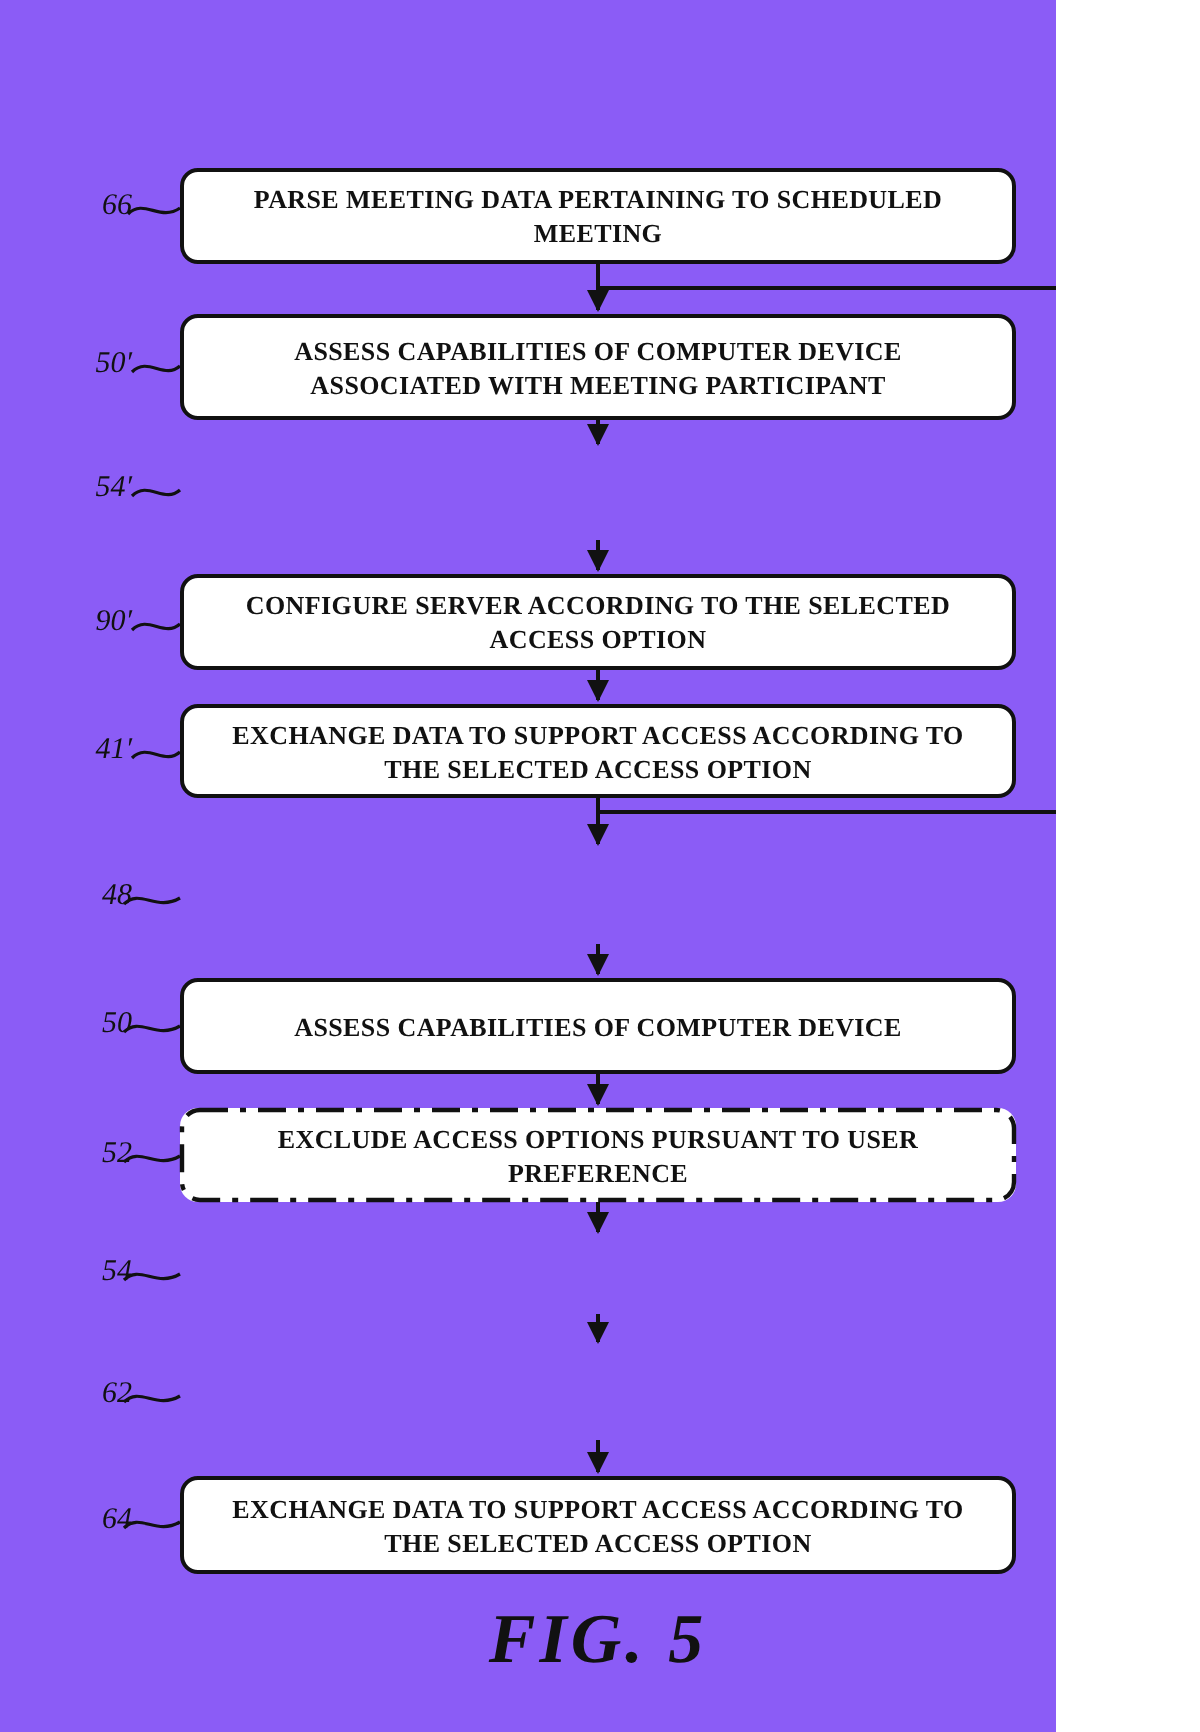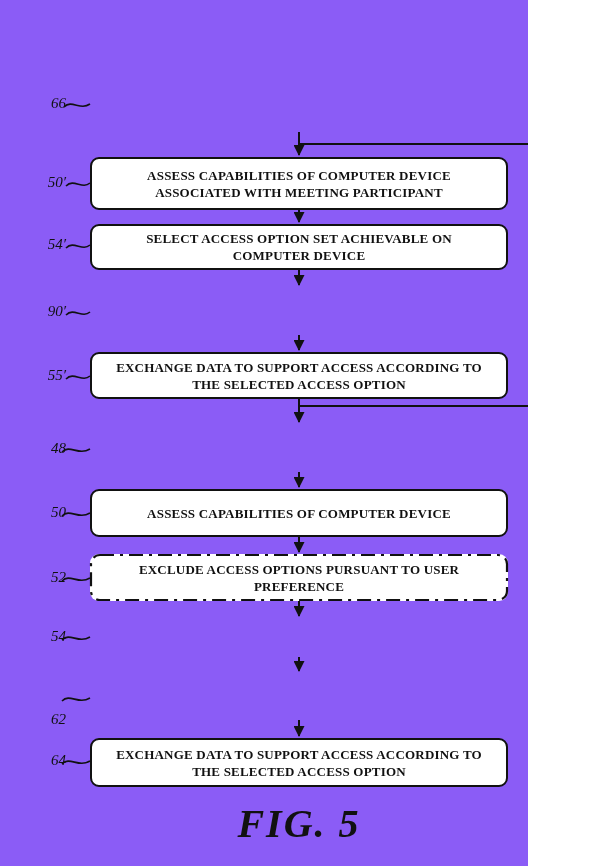--- a/index.html
+++ b/index.html
@@ -71,21 +71,21 @@
     font-size: 18px;
     font-style: italic;
     z-index: 2;
   }
   .fig-caption {
     position: absolute;
     left: 90px;
     top: 800px;
     width: 418px;
     text-align: center;
-    font-size: 40px;
+    font-size: 35px;
     font-style: italic;
     font-weight: 700;
     letter-spacing: 2px;
     z-index: 2;
   }
 </style>
 </head>
 <body>
 
 <div class="page">
@@ -126,27 +126,31 @@
       <path d="M62,640 C70,632 78,644 90,637"></path>
       <path d="M62,701 C70,693 78,705 90,698"></path>
       <path d="M62,764 C70,756 78,768 90,761"></path>
     </g>
 
     <path d="M558,43 C577,29 590,37 583,49 C577,59 566,70 554,78" stroke="#111111" stroke-width="1.8" fill="none" marker-end="url(#ah)"></path>
   </svg>
 
   <div class="fig-ref">46</div>
 
+  <div class="flow-box" style="top:84px;height:48px;">
+    <span class="box-text">PARSE MEETING DATA PERTAINING TO SCHEDULED
+MEETING</span>
+  </div>
   <div class="flow-box" style="top:157px;height:53px;">
     <span class="box-text">ASSESS CAPABILITIES OF COMPUTER DEVICE
 ASSOCIATED WITH MEETING PARTICIPANT</span>
   </div>
-  <div class="flow-box" style="top:224px;height:46px;">
-    <span class="box-text">SELECT ACCESS OPTION SET ACHIEVABLE ON
-COMPUTER DEVICE</span>
+  <div class="flow-box" style="top:287px;height:48px;">
+    <span class="box-text">CONFIGURE SERVER ACCORDING TO THE SELECTED
+ACCESS OPTION</span>
   </div>
   <div class="flow-box" style="top:352px;height:47px;">
     <span class="box-text">EXCHANGE DATA TO SUPPORT ACCESS ACCORDING TO
 THE SELECTED ACCESS OPTION</span>
   </div>
   <div class="flow-box" style="top:489px;height:48px;">
     <span class="box-text">ASSESS CAPABILITIES OF COMPUTER DEVICE</span>
   </div>
   <div class="flow-box dashdot" style="top:554px;height:47px;">
     <span class="box-text">EXCLUDE ACCESS OPTIONS PURSUANT TO USER
@@ -154,23 +158,23 @@
   </div>
   <div class="flow-box" style="top:738px;height:49px;">
     <span class="box-text">EXCHANGE DATA TO SUPPORT ACCESS ACCORDING TO
 THE SELECTED ACCESS OPTION</span>
   </div>
 
   <div class="ref-label" style="top:95px;">66</div>
   <div class="ref-label" style="top:174px;">50′</div>
   <div class="ref-label" style="top:236px;">54′</div>
   <div class="ref-label" style="top:303px;">90′</div>
-  <div class="ref-label" style="top:367px;">55′</div>
+  <div class="ref-label" style="top:367px;">41′</div>
   <div class="ref-label" style="top:440px;">48</div>
   <div class="ref-label" style="top:504px;">50</div>
   <div class="ref-label" style="top:569px;text-align:right;">52</div>
   <div class="ref-label" style="top:628px;font-family:Liberation Serif, serif;">54</div>
-  <div class="ref-label" style="top:711px;">62</div>
+  <div class="ref-label" style="top:689px;">62</div>
   <div class="ref-label" style="top:752px;text-align:right;">64</div>
 
   <div class="fig-caption">FIG. 5</div>
 
 </div>
 
 </body></html>

